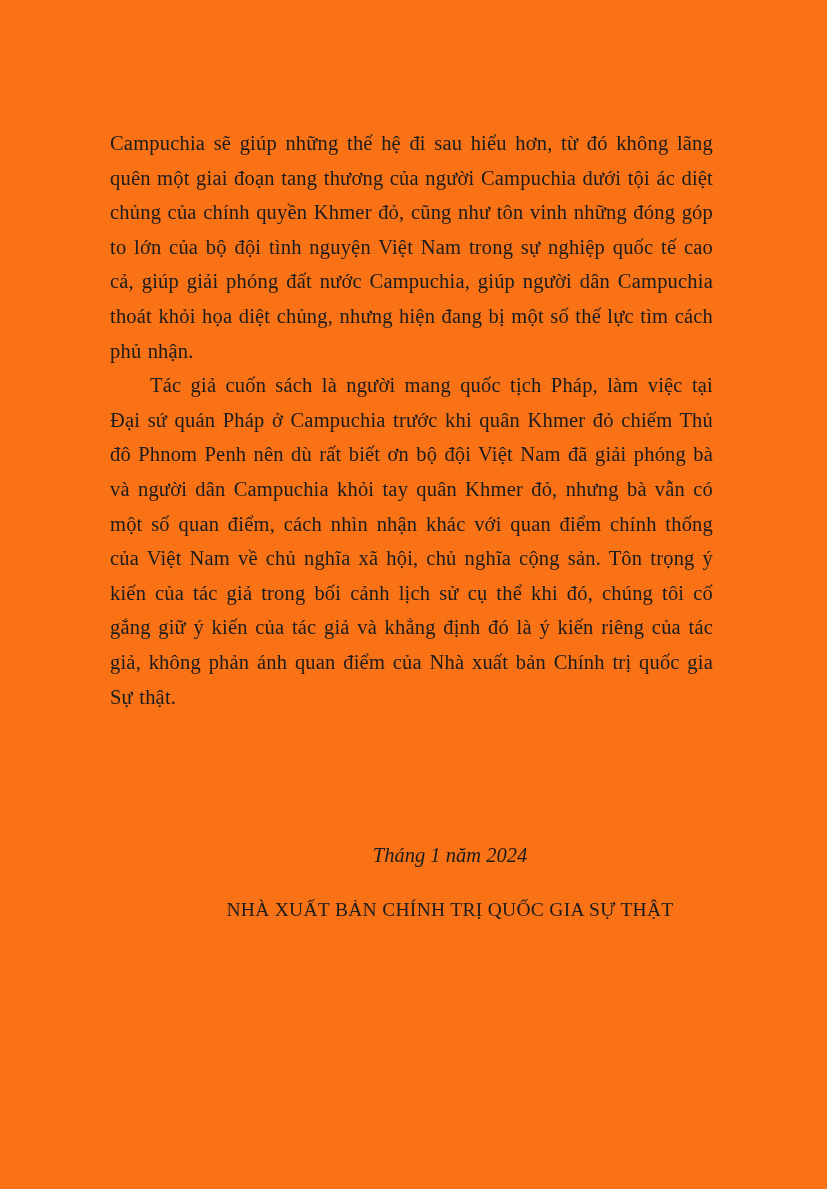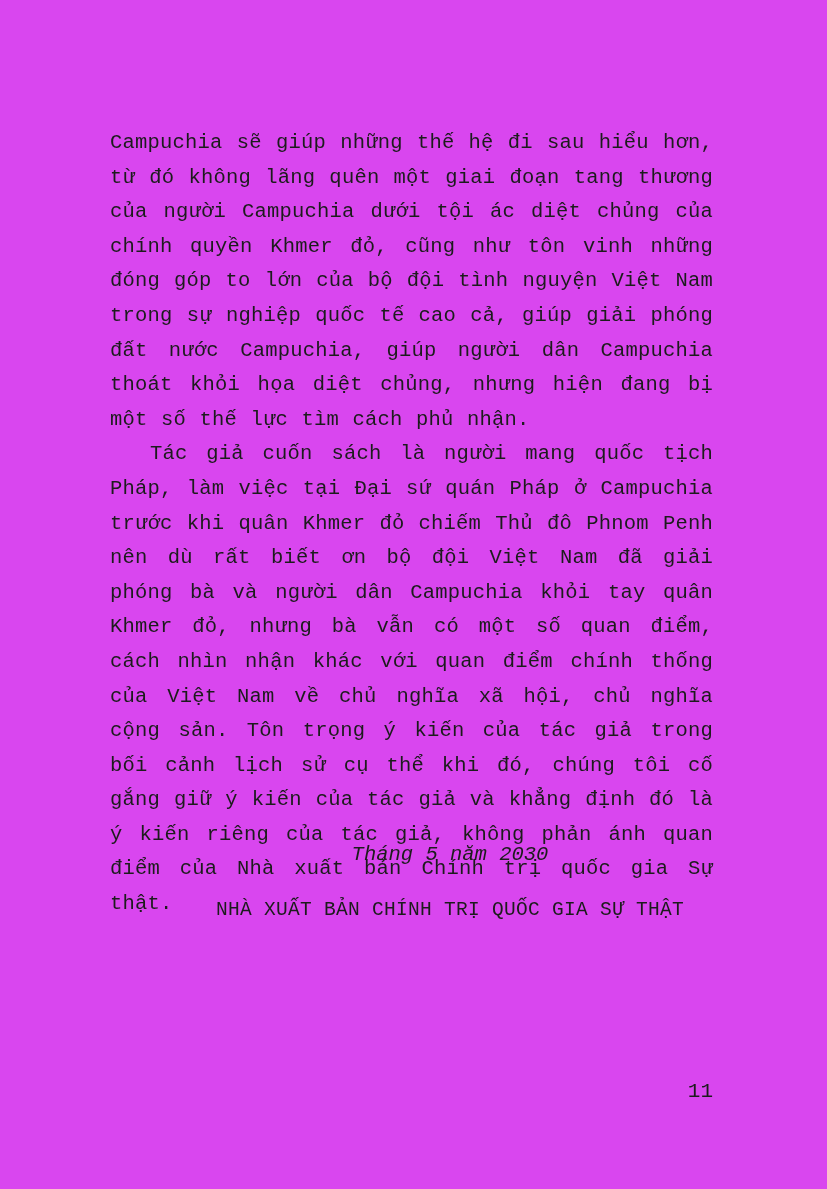--- a/index.html
+++ b/index.html
@@ -4,24 +4,24 @@
 <style>
   html, body {
     margin: 0;
     padding: 0;
     background: #e8e8e8;
   }
   .page {
     position: relative;
     width: 827px;
     height: 1189px;
-    background: #d946ef;
+    background: #f97316;
     margin: 0 auto;
     overflow: hidden;
-    font-family: Liberation Mono, monospace;
+    font-family: Liberation Serif, serif;
     color: #1c1c1c;
   }
   .text-block {
     position: absolute;
     left: 110px;
     top: 126px;
     width: 603px;
   }
   .para {
     margin: 0;
@@ -68,19 +68,18 @@
 <body>
 
 <div class="page">
 
   <div class="text-block">
     <p class="para">Campuchia sẽ giúp những thế hệ đi sau hiểu hơn, từ đó không lãng quên một giai đoạn tang thương của người Campuchia dưới tội ác diệt chủng của chính quyền Khmer đỏ, cũng như tôn vinh những đóng góp to lớn của bộ đội tình nguyện Việt Nam trong sự nghiệp quốc tế cao cả, giúp giải phóng đất nước Campuchia, giúp người dân Campuchia thoát khỏi họa diệt chủng, nhưng hiện đang bị một số thế lực tìm cách phủ nhận.</p>
     <p class="para indent">Tác giả cuốn sách là người mang quốc tịch Pháp, làm việc tại Đại sứ quán Pháp ở Campuchia trước khi quân Khmer đỏ chiếm Thủ đô Phnom Penh nên dù rất biết ơn bộ đội Việt Nam đã giải phóng bà và người dân Campuchia khỏi tay quân Khmer đỏ, nhưng bà vẫn có một số quan điểm, cách nhìn nhận khác với quan điểm chính thống của Việt Nam về chủ nghĩa xã hội, chủ nghĩa cộng sản. Tôn trọng ý kiến của tác giả trong bối cảnh lịch sử cụ thể khi đó, chúng tôi cố gắng giữ ý kiến của tác giả và khẳng định đó là ý kiến riêng của tác giả, không phản ánh quan điểm của Nhà xuất bản Chính trị quốc gia Sự thật.</p>
   </div>
 
   <div class="closing-block">
-    <p class="date-line">Tháng 5 năm 2030</p>
+    <p class="date-line">Tháng 1 năm 2024</p>
     <p class="publisher-line">NHÀ XUẤT BẢN CHÍNH TRỊ QUỐC GIA SỰ THẬT</p>
   </div>
 
-  <div class="page-number">11</div>
 
 </div>
 
 </body></html>

